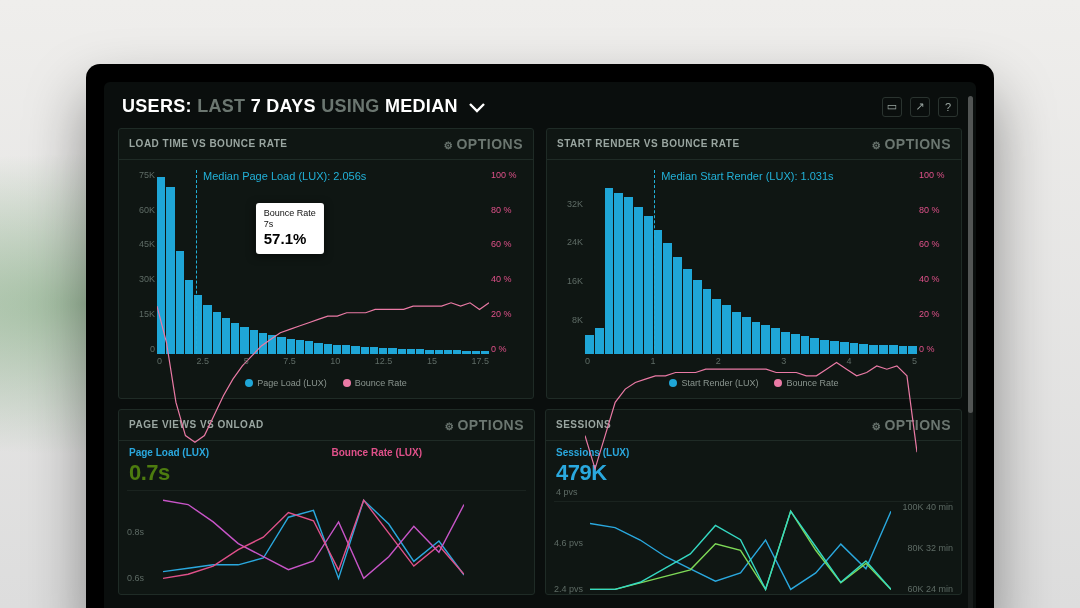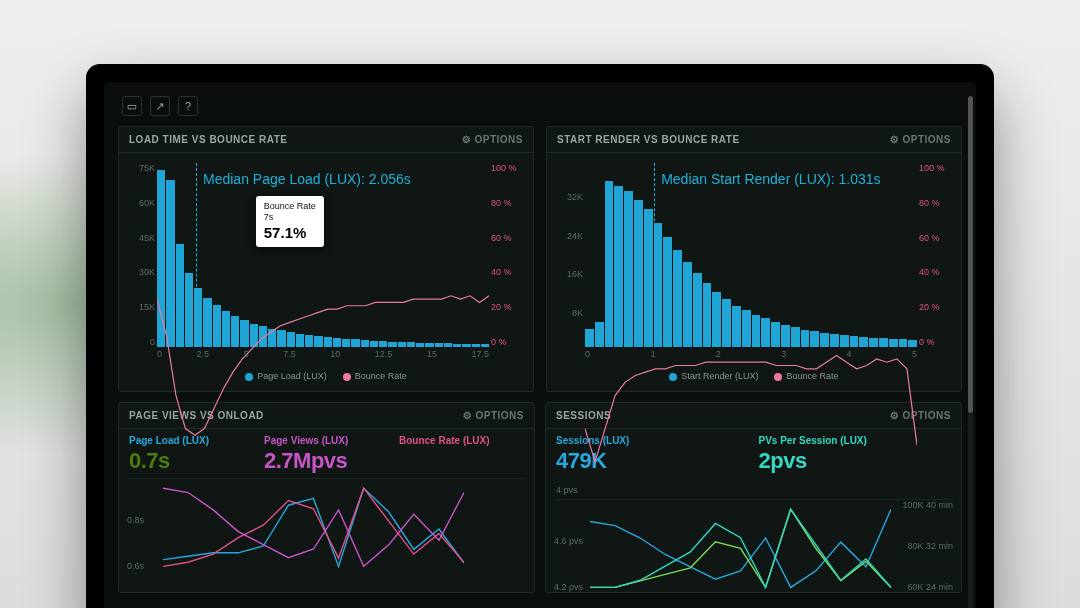--- a/index.html
+++ b/index.html
@@ -8,58 +8,68 @@
   .screen{width:100%;height:100%;background:#0a0e0d;border-radius:6px 6px 0 0;overflow:hidden;position:relative;color:#c9d3d0;font-size:11px}
   .hdr{display:flex;align-items:center;justify-content:space-between;padding:14px 18px 10px}
   .title{font-weight:800;font-size:18px;letter-spacing:.3px;color:#fff}
   .title .dim{color:#6b7670;font-weight:800}
   .chev{display:inline-block;margin-left:6px;vertical-align:middle}
   .hdr-icons{display:flex;gap:8px;color:#9aa6a1}
   .hdr-icons span{width:18px;height:18px;display:inline-flex;align-items:center;justify-content:center;cursor:pointer;border:1px solid #2a332f;border-radius:3px;font-size:11px}
   .grid{display:grid;grid-template-columns:1fr 1fr;gap:12px;padding:0 14px}
   .panel{background:#0f1613;border:1px solid #1f2b26;border-radius:3px}
   .phead{display:flex;justify-content:space-between;align-items:center;padding:7px 10px;border-bottom:1px solid #1f2b26;font-size:10px;font-weight:700;letter-spacing:.5px;color:#9aa6a1}
-  .opts{color:#6b7670;font-size:10px;cursor:pointer}
+  .opts{color:#6b7670;font-size:14px;cursor:pointer}
   .opts::before{content:"⚙ ";font-size:10px}
   .pbody{position:relative;padding:6px 8px 4px}
   .chart{position:relative;height:210px}
   .yaxis{position:absolute;left:0;top:4px;bottom:22px;width:28px;display:flex;flex-direction:column;justify-content:space-between;font-size:9px;color:#5e6b65;text-align:right}
   .yaxis2{position:absolute;right:0;top:4px;bottom:22px;width:34px;display:flex;flex-direction:column;justify-content:space-between;font-size:9px;color:#e0518a;text-align:left}
   .plot{position:absolute;left:30px;right:36px;top:4px;bottom:22px}
   .xaxis{position:absolute;left:30px;right:36px;bottom:6px;height:14px;display:flex;justify-content:space-between;font-size:9px;color:#5e6b65}
   .bars{position:absolute;inset:0;display:flex;align-items:flex-end;gap:1px}
   .bar{flex:1;background:#1fa6d7;min-width:3px}
   .linewrap{position:absolute;inset:0}
   .median{position:absolute;top:0;bottom:0;border-left:1px dashed #22b1d8}
-  .medlabel{position:absolute;top:8px;font-size:14px;color:#22b1d8;white-space:nowrap}
+  .medlabel{position:absolute;top:0;font-size:11px;color:#22b1d8;white-space:nowrap}
   .tooltip{position:absolute;background:#fff;color:#111;border-radius:3px;padding:5px 8px;font-size:9px;line-height:1.25;box-shadow:0 2px 8px rgba(0,0,0,.6)}
   .tooltip .big{font-weight:800;font-size:15px;color:#000}
   .legend{display:flex;gap:16px;justify-content:center;font-size:9px;color:#8a958f;padding:2px 0 6px}
   .dot{width:8px;height:8px;border-radius:50%;display:inline-block;margin-right:4px;vertical-align:middle}
   .lower{display:grid;grid-template-columns:1fr 1fr;gap:10px;padding:10px 14px 0}
   .metrics{display:flex;padding:6px 10px 2px;gap:10px}
   .metric{flex:1}
   .mlabel{font-size:10px;font-weight:600;margin-bottom:2px}
   .mval{font-size:22px;font-weight:800;letter-spacing:-.5px}
-  .msub{font-size:9px;color:#5e6b65;margin-top:11px}
+  .msub{font-size:9px;color:#5e6b65;margin-top:1px}
   .sparkarea{position:relative;height:92px;margin:2px 8px 0;border-top:1px solid #1a231f}
   .syl{position:absolute;left:0;top:0;bottom:0;width:34px;display:flex;flex-direction:column;justify-content:space-between;font-size:9px;color:#5e6b65}
   .syr{position:absolute;right:0;top:0;bottom:0;width:60px;display:flex;flex-direction:column;justify-content:space-between;font-size:9px;color:#5e6b65;text-align:right}
   .splot{position:absolute;left:36px;right:62px;top:0;bottom:0}
   .scrollbar{position:absolute;right:3px;top:14px;bottom:0;width:5px;background:rgba(255,255,255,.06);border-radius:3px}
   .scrollbar::after{content:"";position:absolute;left:0;right:0;top:0;height:60%;background:rgba(255,255,255,.25);border-radius:3px}
 </style>
 </head>
 <body>
 
 <div class="ambient"></div>
 <div class="laptop">
   <div class="screen">
 
     <div class="hdr">
+      <div class="title">
+        <span>USERS:</span>
+        <span class="dim">LAST</span>
+        <span>7 DAYS</span>
+        <span class="dim">USING</span>
+        <span>MEDIAN</span>
+        <span class="chev"><svg width="16" height="10" viewBox="0 0 16 10">
+              <path d="M1 1 L8 8 L15 1" stroke="#fff" stroke-width="2.4" fill="none"></path>
+            </svg></span>
+      </div>
       <div class="hdr-icons">
         <span>▭</span>
         <span>↗</span>
         <span>?</span>
       </div>
     </div>
 
     <div class="grid">
 
       <div class="panel">
@@ -244,24 +254,20 @@
         <div class="phead">
           <span>PAGE VIEWS VS ONLOAD</span>
           <span class="opts">OPTIONS</span>
         </div>
         <div class="metrics" id="met2">
             <div class="metric">
               <div class="mlabel" style="color:#2aa8de">Page Load (LUX)</div>
               <div class="mval" style="color:#4d7c0f">0.7s</div>
             </div>
             <div class="metric">
-              <div class="mlabel" style="color:#c855c8">Page Views (LUX)</div>
-              <div class="mval" style="color:#c855c8">2.7Mpvs</div>
-            </div>
-            <div class="metric">
               <div class="mlabel" style="color:#e0518a">Bounce Rate (LUX)</div>
             </div>
           </div>
         <div class="sparkarea">
           <div class="syl" id="syl2">
               <span></span>
               <span>0.8s</span>
               <span>0.6s</span>
             </div>
           <div class="splot"><svg id="sp2" preserveAspectRatio="none" viewBox="0 0 100 100" style="width:100%;height:100%">
@@ -276,30 +282,26 @@
         <div class="phead">
           <span>SESSIONS</span>
           <span class="opts">OPTIONS</span>
         </div>
         <div class="metrics" id="met3">
             <div class="metric">
               <div class="mlabel" style="color:#2aa8de">Sessions (LUX)</div>
               <div class="mval" style="color:#2aa8de">479K</div>
               <div class="msub">4 pvs</div>
             </div>
-            <div class="metric">
-              <div class="mlabel" style="color:#35d9c3">PVs Per Session (LUX)</div>
-              <div class="mval" style="color:#35d9c3">2pvs</div>
-            </div>
           </div>
         <div class="sparkarea">
           <div class="syl" id="syl3">
               <span></span>
               <span>4.6 pvs</span>
-              <span>4.2 pvs</span>
+              <span>2.4 pvs</span>
             </div>
           <div class="syr" id="syr3">
               <span>100K  40 min</span>
               <span>80K  32 min</span>
               <span>60K  24 min</span>
             </div>
           <div class="splot"><svg id="sp3" preserveAspectRatio="none" viewBox="0 0 100 100" style="width:100%;height:100%">
                 <path d="M0.00 23.42 L8.33 27.89 L16.67 41.32 L25.00 59.21 L33.33 72.63 L41.67 86.05 L50.00 77.11 L58.33 41.32 L66.67 95.00 L75.00 77.11 L83.33 45.79 L91.67 72.63 L100.00 10.00" stroke="#2aa8de" stroke-width="1.4" fill="none" vector-effect="non-scaling-stroke"></path>
                 <path d="M0.00 95.00 L8.33 95.00 L16.67 87.92 L25.00 80.83 L33.33 73.75 L41.67 45.42 L50.00 52.50 L58.33 95.00 L66.67 10.00 L75.00 52.50 L83.33 87.92 L91.67 66.67 L100.00 95.00" stroke="#7ed957" stroke-width="1.4" fill="none" vector-effect="non-scaling-stroke"></path>
                 <path d="M0.00 95.00 L8.33 95.00 L16.67 87.27 L25.00 71.82 L33.33 56.36 L41.67 25.45 L50.00 40.91 L58.33 95.00 L66.67 10.00 L75.00 48.64 L83.33 87.27 L91.67 64.09 L100.00 95.00" stroke="#35d9c3" stroke-width="1.4" fill="none" vector-effect="non-scaling-stroke"></path>

